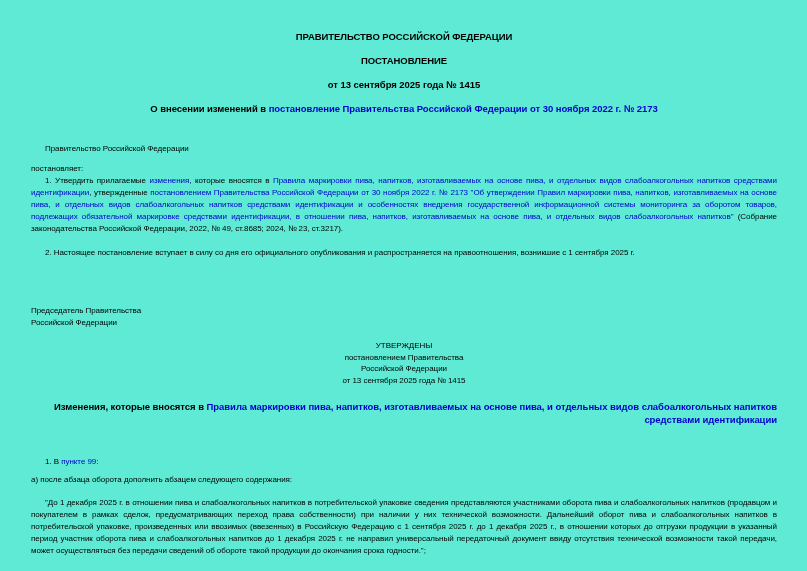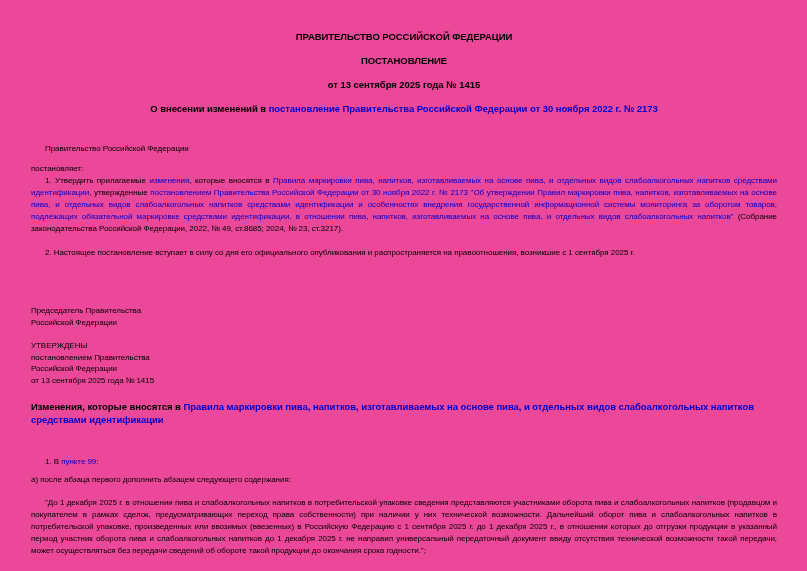--- a/index.html
+++ b/index.html
@@ -6,21 +6,21 @@
     margin: 0;
     padding: 0;
     background: #ffffff;
   }
   .page {
     position: relative;
     width: 807px;
     height: 571px;
     box-sizing: border-box;
     padding: 30px 30px 0 31px;
-    background: #ec4899;
+    background: #5eead4;
     font-family: "Liberation Sans", "DejaVu Sans", sans-serif;
     font-size: 8px;
     line-height: 12px;
     color: #000000;
     letter-spacing: -0.05px;
     overflow: hidden;
   }
   .c { text-align: center; }
   .b { font-weight: bold; }
   .hdr {
@@ -40,29 +40,29 @@
   .intro { margin-bottom: 8px; }
   .resolves { margin-bottom: 0; }
   .para1 { margin-bottom: 12px; }
   .para2 { margin-bottom: 46px; }
   .sig-block {
     text-align: left;
     line-height: 11.6px;
     margin-bottom: 12px;
   }
   .approval-block {
-    text-align: left;
+    text-align: center;
     line-height: 11.6px;
     margin-bottom: 13px;
   }
   .changes-heading {
     font-size: 9.5px;
     line-height: 13px;
     font-weight: bold;
-    text-align: left;
+    text-align: right;
     margin: 5px 0 30px 0;
   }
   .amend1 { margin-bottom: 6px; }
   .amend2 { margin-bottom: 11px; }
 </style>
 </head>
 <body>
 
 <div class="page">
 
@@ -88,17 +88,17 @@
     <div>УТВЕРЖДЕНЫ</div>
     <div>постановлением Правительства</div>
     <div>Российской Федерации</div>
     <div>от 13 сентября 2025 года № 1415</div>
   </div>
 
   <div class="changes-heading"><span>Изменения, которые вносятся в </span><a class="lnk">Правила маркировки пива, напитков, изготавливаемых на основе пива, и отдельных видов слабоалкогольных напитков средствами идентификации</a></div>
 
   <p class="indent amend1"><span>1. В </span><a class="lnk">пункте 99</a><span>:</span></p>
 
-  <p class="amend2">а) после абзаца первого дополнить абзацем следующего содержания:</p>
+  <p class="amend2">а) после абзаца оборота дополнить абзацем следующего содержания:</p>
 
   <p class="indent justify">"До 1 декабря 2025 г. в отношении пива и слабоалкогольных напитков в потребительской упаковке сведения представляются участниками оборота пива и слабоалкогольных напитков (продавцом и покупателем в рамках сделок, предусматривающих переход права собственности) при наличии у них технической возможности. Дальнейший оборот пива и слабоалкогольных напитков в потребительской упаковке, произведенных или ввозимых (ввезенных) в Российскую Федерацию с 1 сентября 2025 г. до 1 декабря 2025 г., в отношении которых до отгрузки продукции в указанный период участник оборота пива и слабоалкогольных напитков до 1 декабря 2025 г. не направил универсальный передаточный документ ввиду отсутствия технической возможности такой передачи, может осуществляться без передачи сведений об обороте такой продукции до окончания срока годности.";</p>
 
 </div>
 
 </body></html>

